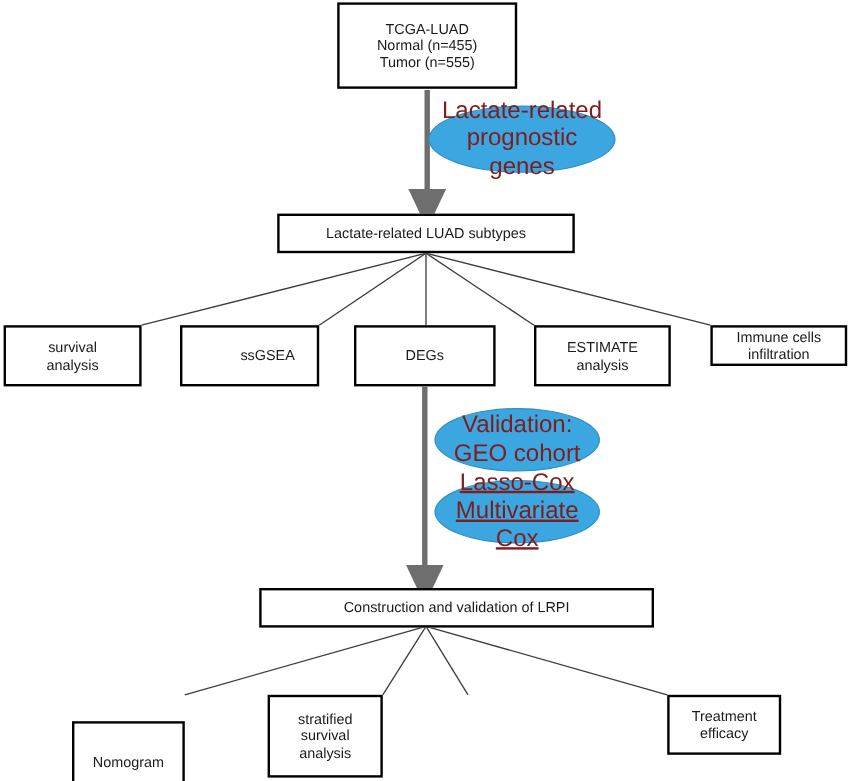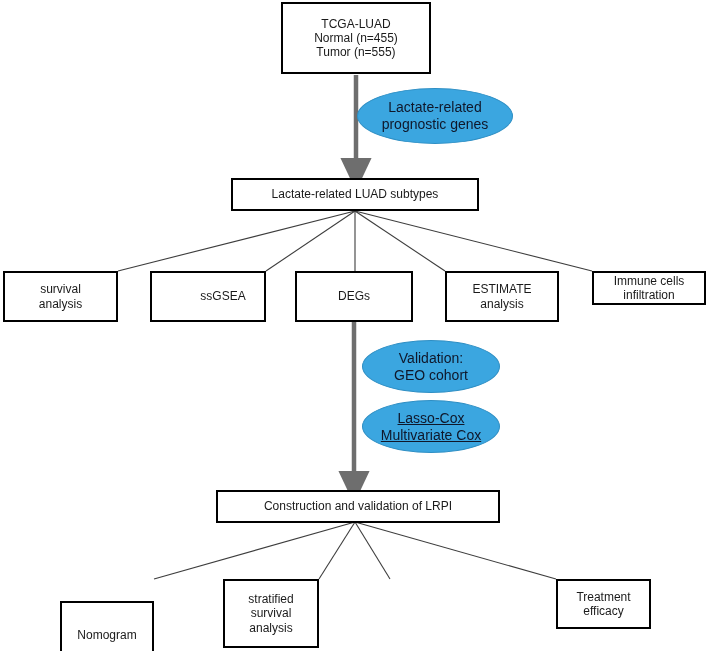--- a/index.html
+++ b/index.html
@@ -43,22 +43,22 @@
     background: #ffffff;
     border: 2px solid #000000;
     font-size: 12px;
     color: #1a1a1a;
     z-index: 3;
   }
   .ellipse {
     background: #3BA6E0;
     border: 1.5px solid #2F8FC4;
     border-radius: 50%;
-    font-size: 14px;
-    color: #0f172a;
+    font-size: 20px;
+    color: #7f1d1d;
     z-index: 4;
   }
   .node .lbl {
     display: block;
     white-space: pre-line;
     padding: 0 4px;
   }
   
   #n-tcga      { left: 281px; top: 2px;   width: 150px; height: 72px; }
   #e-lactate   { left: 357px; top: 88px;  width: 156px; height: 56px; }
@@ -66,21 +66,21 @@
 
   #n-survival  { left: 3px;   top: 271px; width: 115px; height: 51px; }
   #n-ssgsea    { left: 150px; top: 271px; width: 116px; height: 51px; padding-left: 30px; }
   #n-degs      { left: 295px; top: 271px; width: 118px; height: 51px; }
   #n-estimate  { left: 445px; top: 271px; width: 114px; height: 51px; }
   #n-immune    { left: 592px; top: 271px; width: 114px; height: 34px; align-items: center; }
 
   #e-validation{ left: 362px; top: 340px; width: 138px; height: 53px; }
   #e-lasso     { left: 362px; top: 400px; width: 138px; height: 53px; text-decoration: underline; }
 
-  #n-lrpi      { left: 216px; top: 490px; width: 284px; height: 33px; }
+  #n-lrpi      { left: 216px; top: 490px; width: 329px; height: 33px; }
 
   #n-nomogram  { left: 60px;  top: 601px; width: 94px;  height: 69px; }
   #n-stratified{ left: 223px; top: 579px; width: 96px;  height: 69px; }
   #n-mutation  { left: 390px; top: 579px; width: 96px;  height: 69px; }
   #n-treatment { left: 556px; top: 579px; width: 95px;  height: 50px; }
 </style>
 </head>
 <body>
 
 <div id="flow-root">

